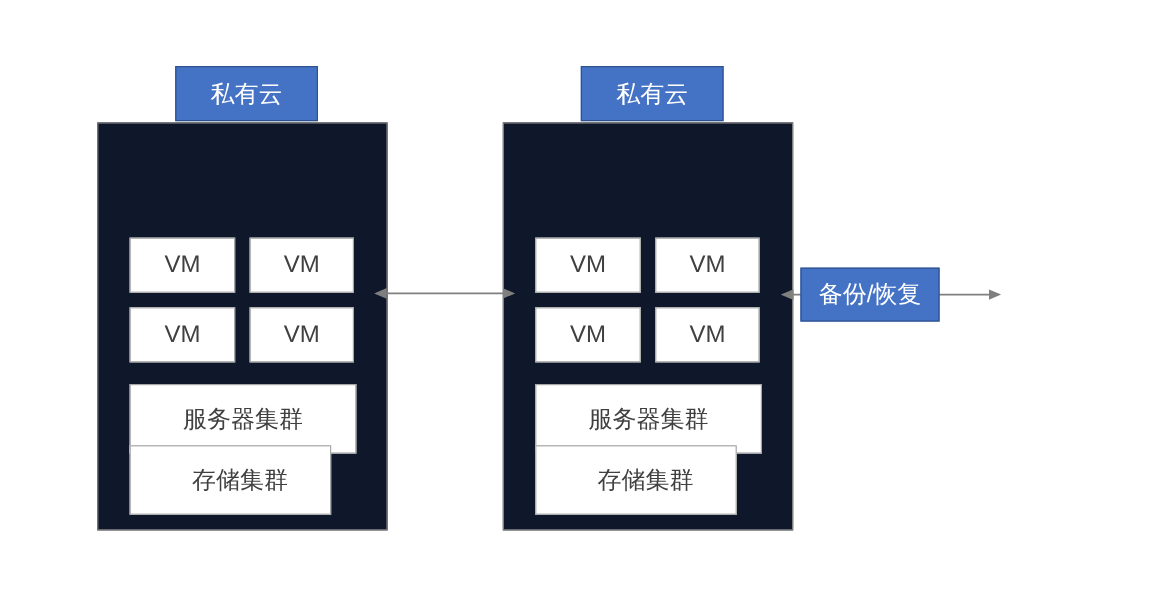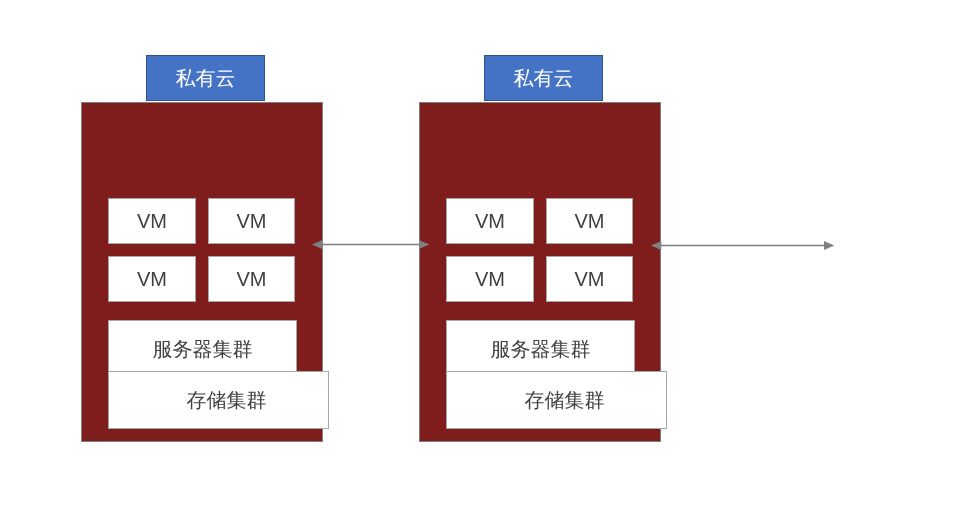--- a/index.html
+++ b/index.html
@@ -43,39 +43,39 @@
     z-index: 2;
   }
   .cloud-outer {
     position: absolute;
     left: 0;
     top: 47px;
     width: 242px;
     height: 340px;
     border: 1.5px solid #7F7F7F;
     box-sizing: border-box;
-    background: #7f1d1d;
+    background: #0f172a;
   }
   .inner-box {
     position: absolute;
     border: 1px solid #A6A6A6;
     box-sizing: border-box;
     background: #ffffff;
     color: #404040;
     font-size: 20px;
     display: flex;
     align-items: center;
     justify-content: center;
   }
   .vm-1 { left: 26px;  top: 95px;  width: 88px;  height: 46px; }
   .vm-2 { left: 126px; top: 95px;  width: 87px;  height: 46px; }
   .vm-3 { left: 26px;  top: 153px; width: 88px;  height: 46px; }
   .vm-4 { left: 126px; top: 153px; width: 87px;  height: 46px; }
   .server-cluster  { left: 26px; top: 205px; width: 189px; height: 58px; margin-top: 12px; }
-  .storage-cluster { left: 26px; top: 268px; width: 221px; height: 58px; padding-left: 16px; }
+  .storage-cluster { left: 26px; top: 268px; width: 168px; height: 58px; padding-left: 16px; }
 
   
   .blue-box {
     position: absolute;
     background: #4472C4;
     border: 1.5px solid #2F528F;
     box-sizing: border-box;
     color: #ffffff;
     font-size: 20px;
     display: flex;
@@ -155,15 +155,16 @@
       <div class="inner-box vm-1">VM</div>
       <div class="inner-box vm-2">VM</div>
       <div class="inner-box vm-3">VM</div>
       <div class="inner-box vm-4">VM</div>
       <div class="inner-box server-cluster">服务器集群</div>
       <div class="inner-box storage-cluster">存储集群</div>
     </div>
   </div>
 
 
+  <div class="blue-box backup-link-box">备份/恢复</div>
 
 
 </div>
 
 </body></html>

